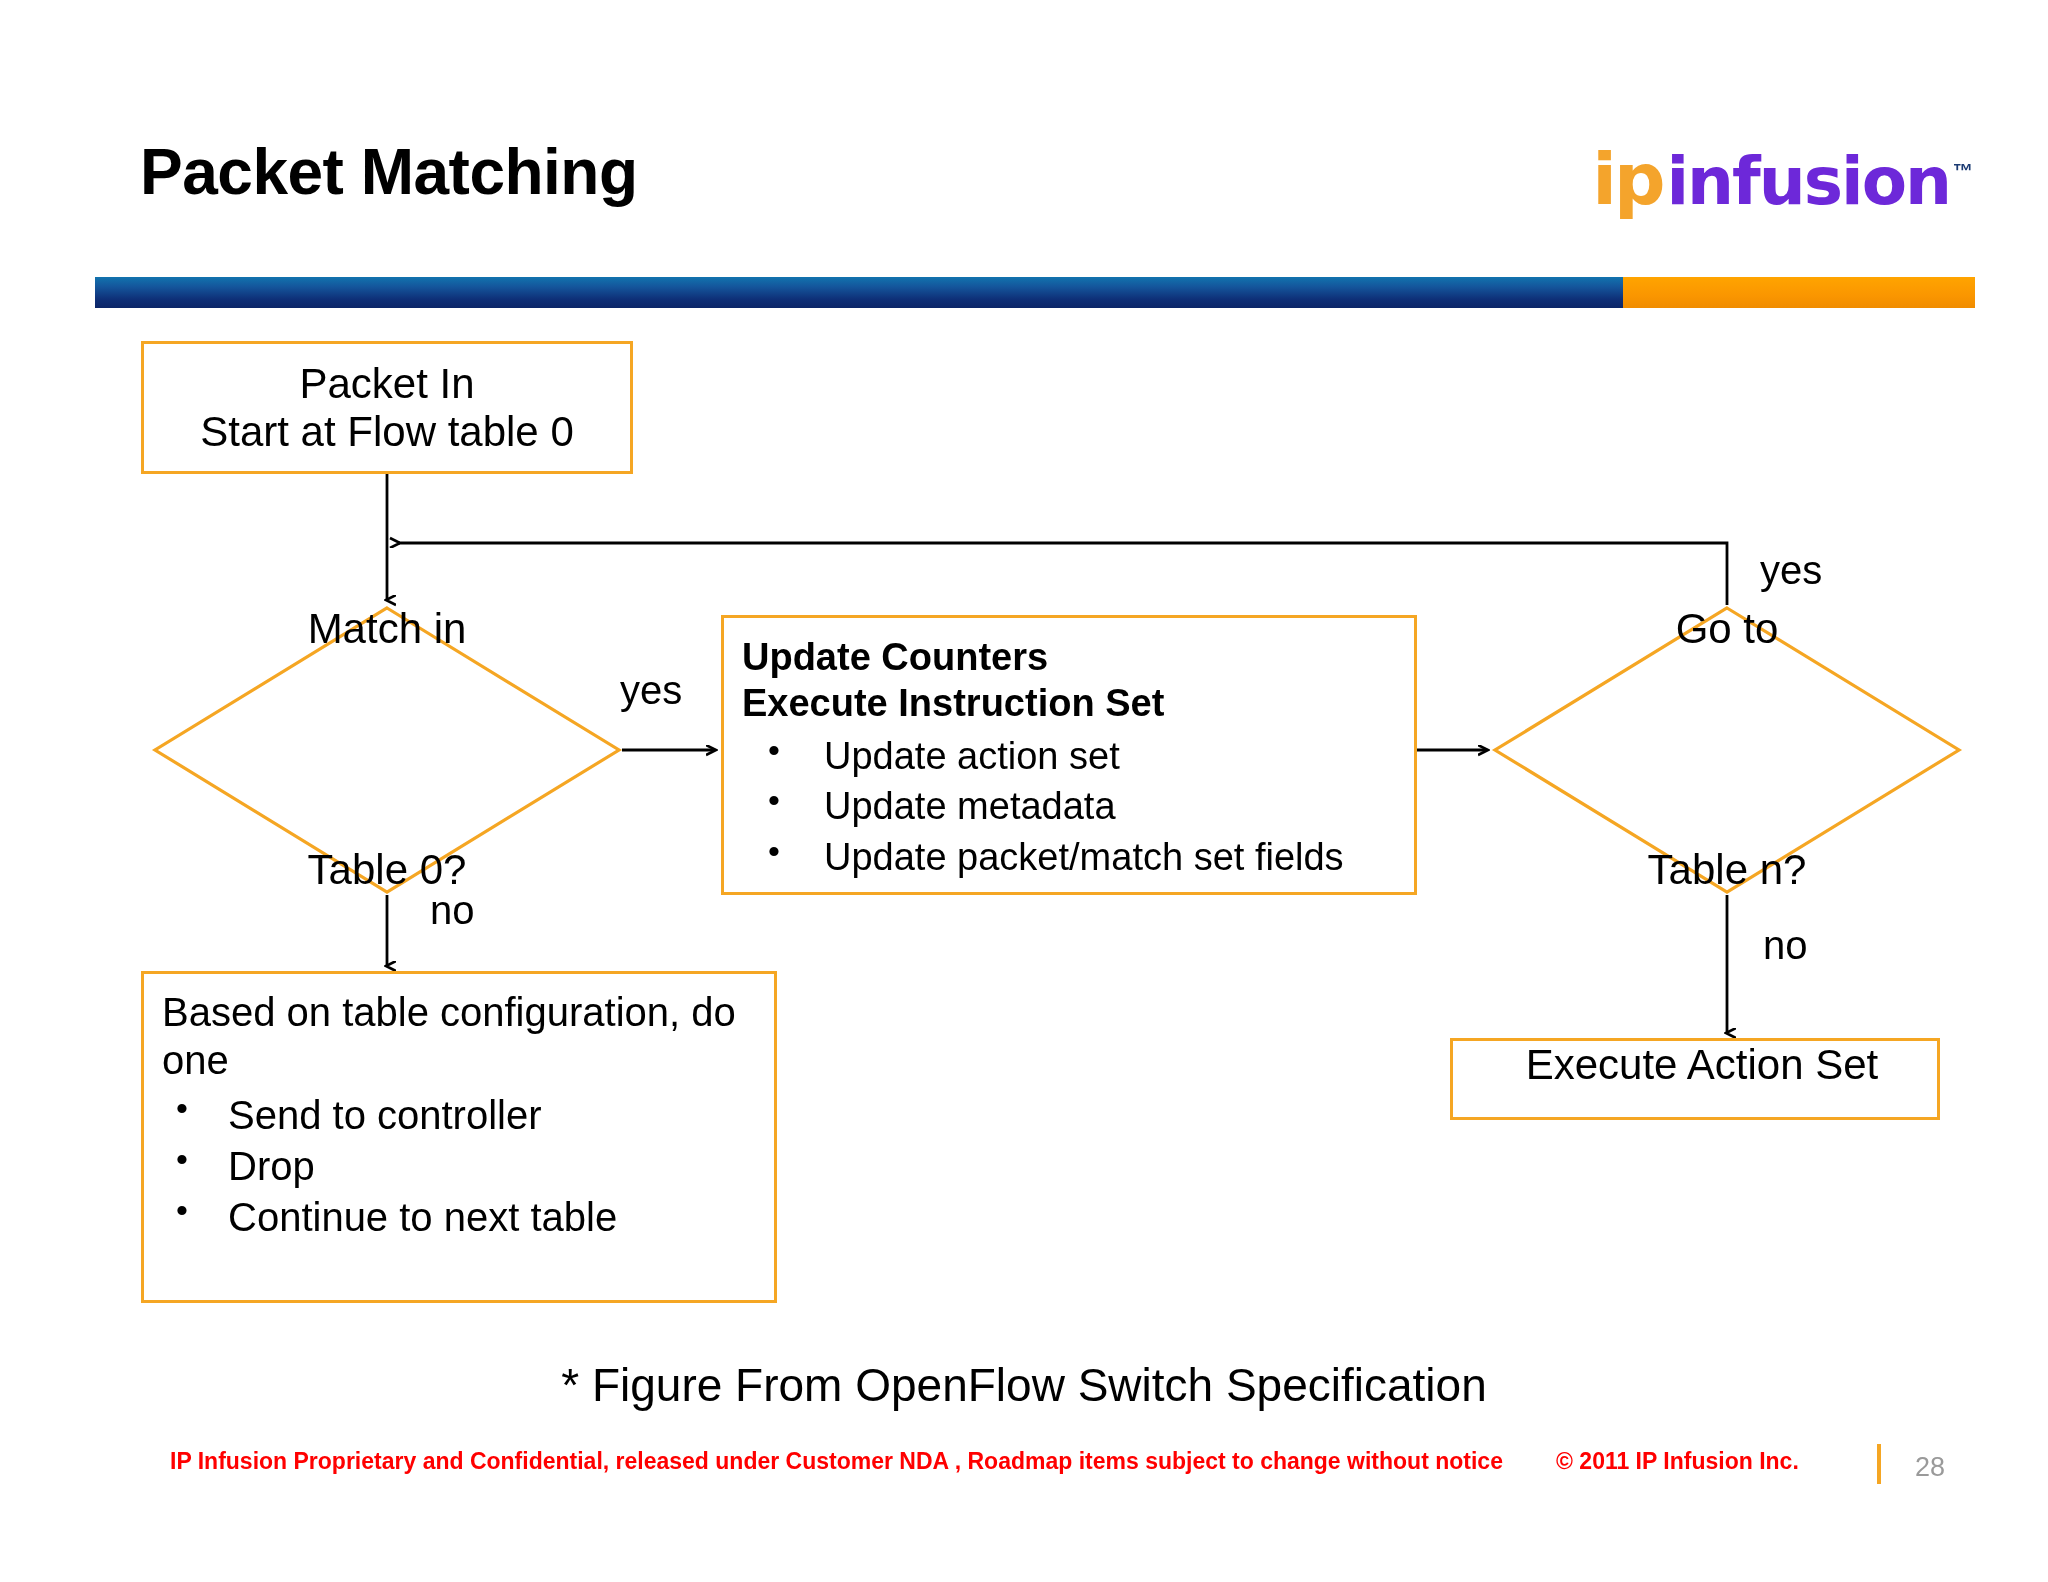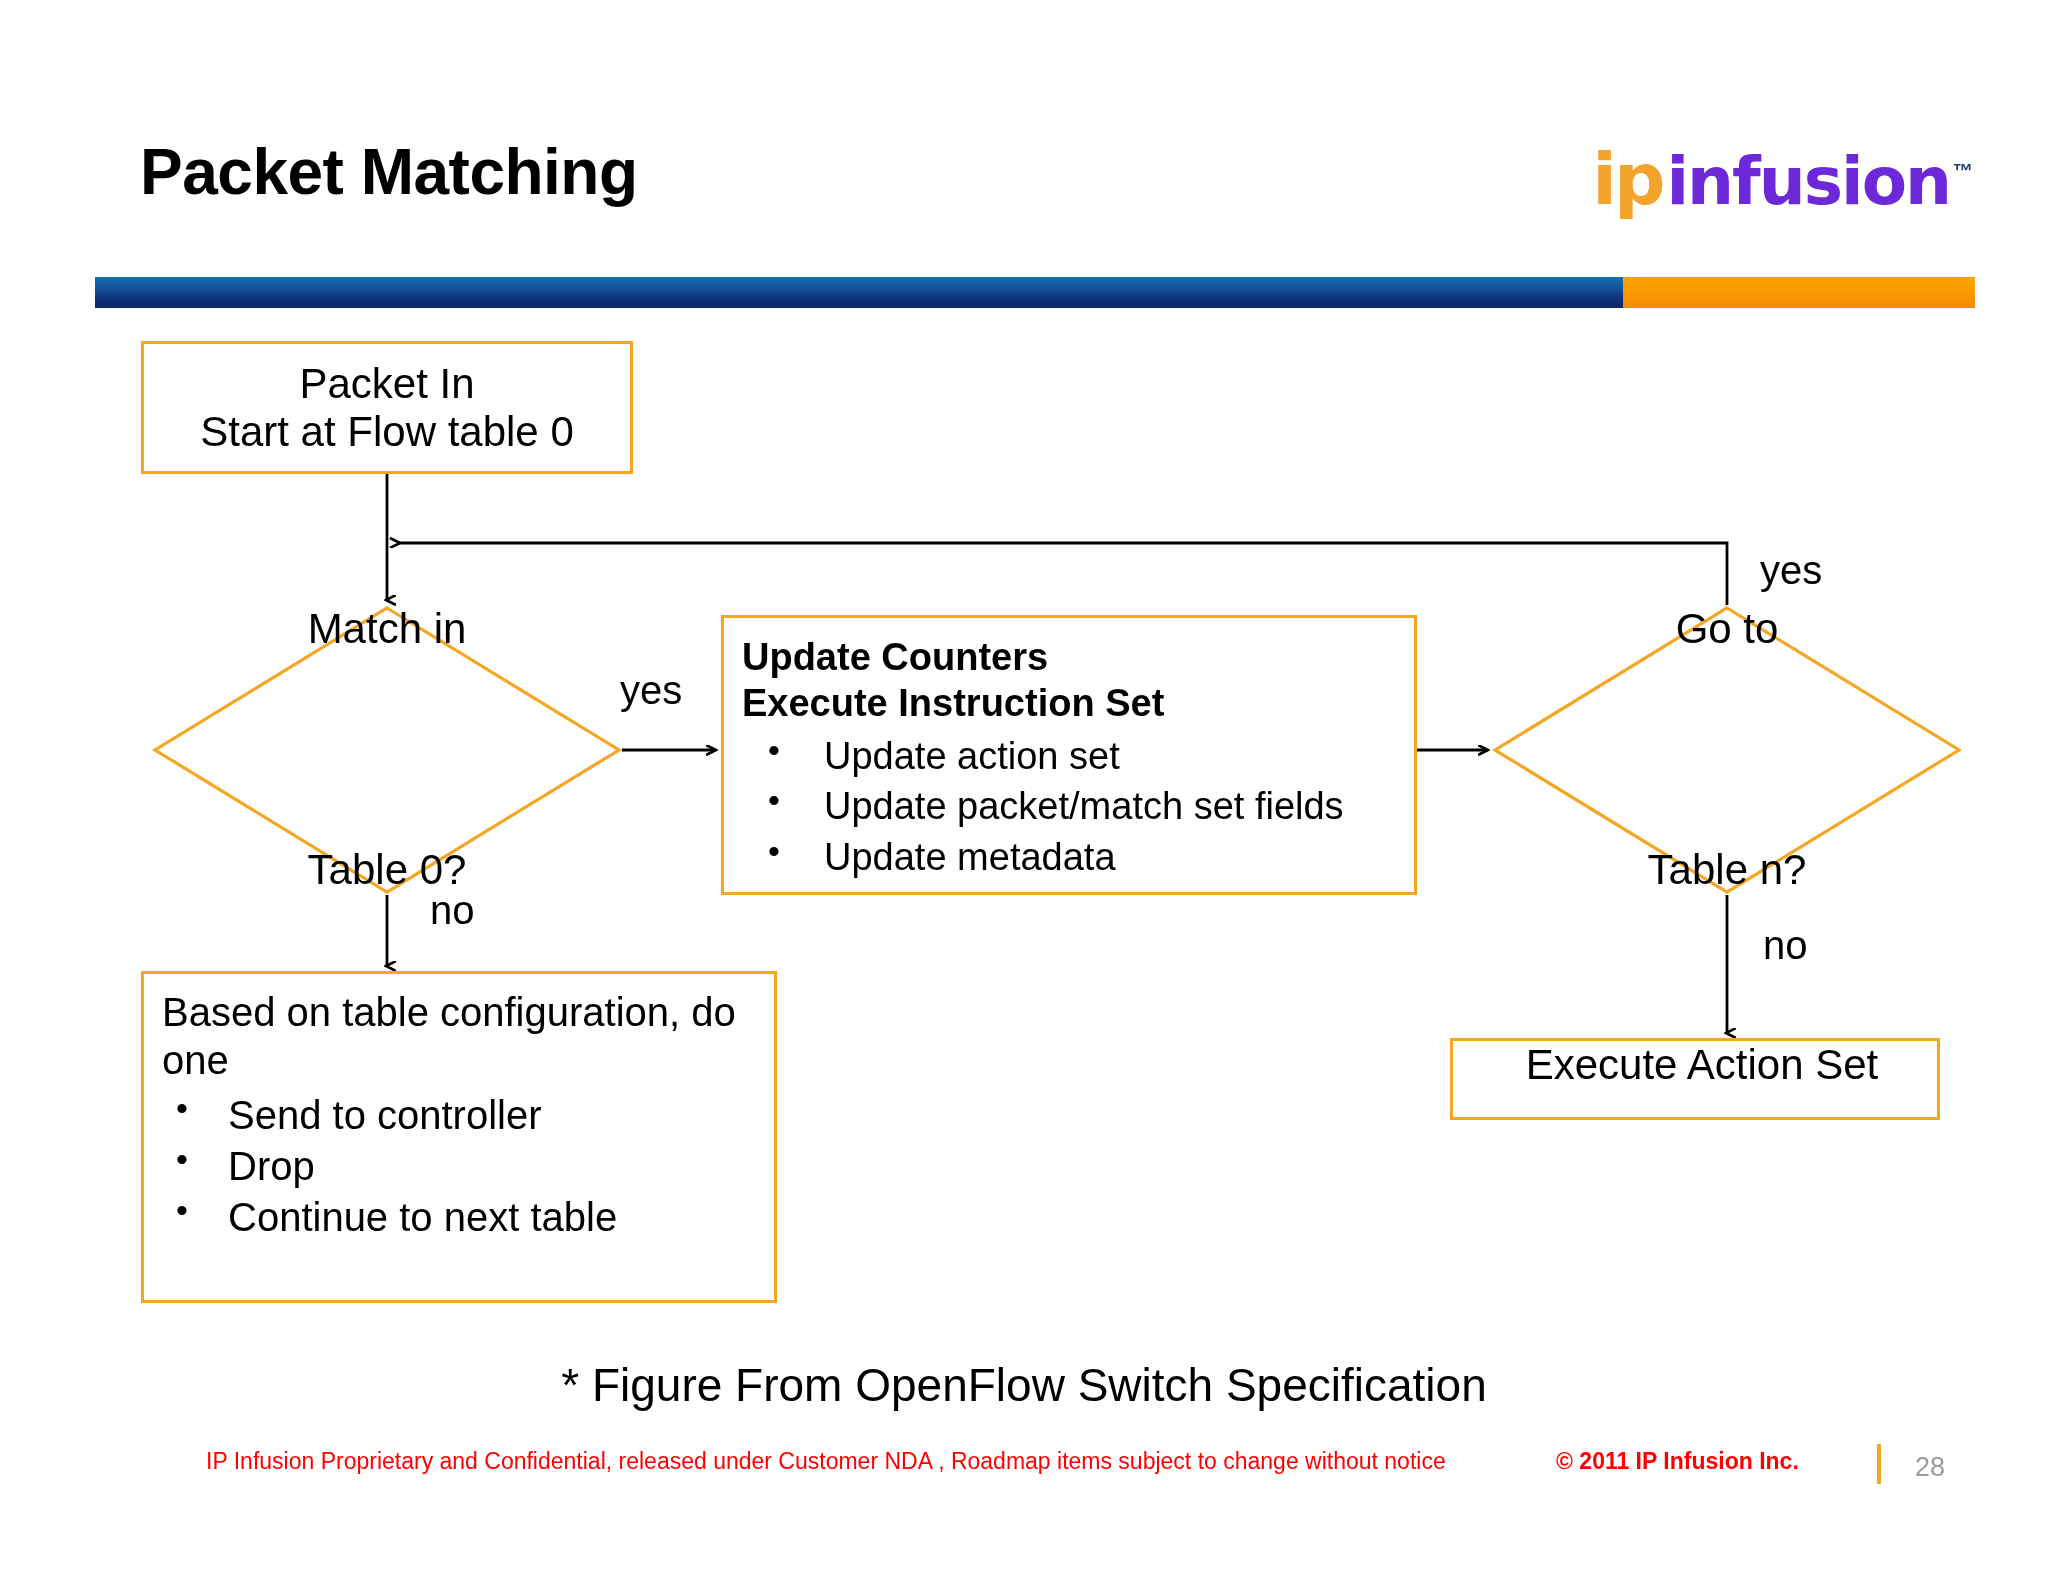--- a/index.html
+++ b/index.html
@@ -96,23 +96,22 @@
 
   
   #figure-note{
     position:absolute;left:0;top:1358px;width:2048px;text-align:center;
     font-size:46px;color:#000;
   }
 
   
   #footer{position:absolute;left:0;top:1448px;width:2048px;height:50px;}
   #footer .confidential{
-    position:absolute;left:170px;top:0;font-size:23px;font-weight:normal;color:#FF0000;
+    position:absolute;left:170px;top:0;font-size:23px;font-weight:bold;color:#FF0000;
     white-space:nowrap;
-    margin-left:36px;
   }
   #footer .copyright{
     position:absolute;left:1556px;top:0;font-size:23px;font-weight:bold;color:#FF0000;
     white-space:nowrap;
   }
   #footer .divider{
     position:absolute;left:1877px;top:-4px;width:4px;height:40px;background:#F5A623;
   }
   #footer .page-number{
     position:absolute;left:1915px;top:4px;font-size:27px;color:#9A9A9A;
@@ -177,22 +176,22 @@
         <span>Match in</span>
         <span>Table 0?</span>
       </div>
     </div>
 
     <div class="node" id="node-update">
       <div class="hd">Update Counters</div>
       <div class="hd">Execute Instruction Set</div>
       <ul>
         <li>Update action set</li>
+        <li>Update metadata</li>
         <li>Update packet/match set fields</li>
-        <li>Update metadata</li>
       </ul>
     </div>
 
     <div class="diamond" id="diamond-goto">
       <svg width="470" height="290" viewBox="0 0 470 290">
         <polygon points="235,3 467,145 235,287 3,145" fill="#fff" stroke="#F5A623" stroke-width="3.2"></polygon>
       </svg>
       <div class="dlabel">
         <span>Go to</span>
         <span>Table n?</span>

